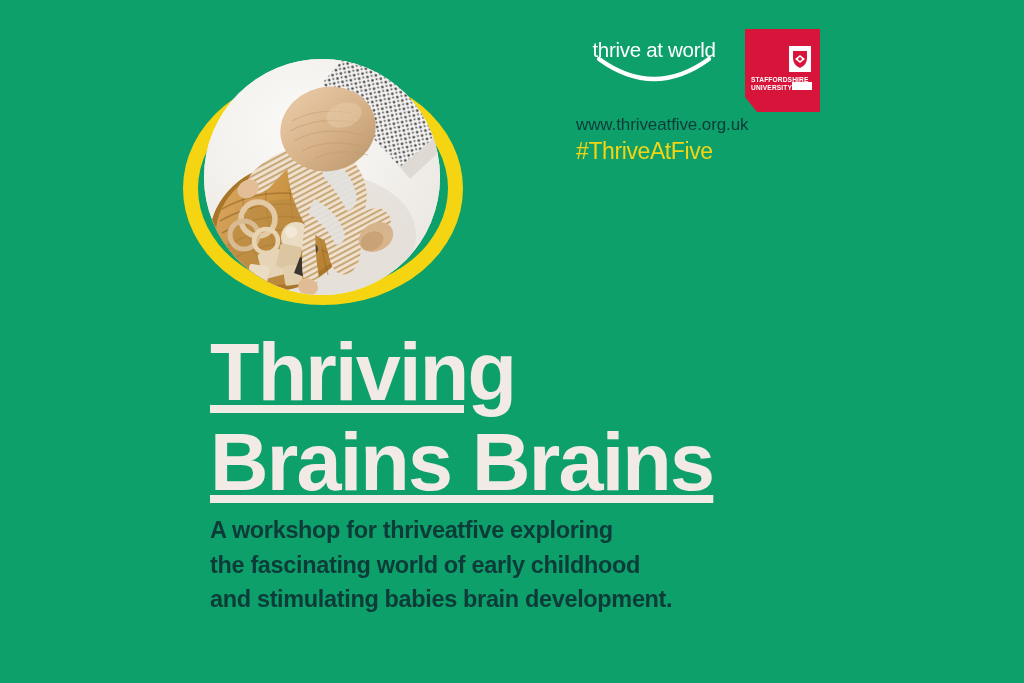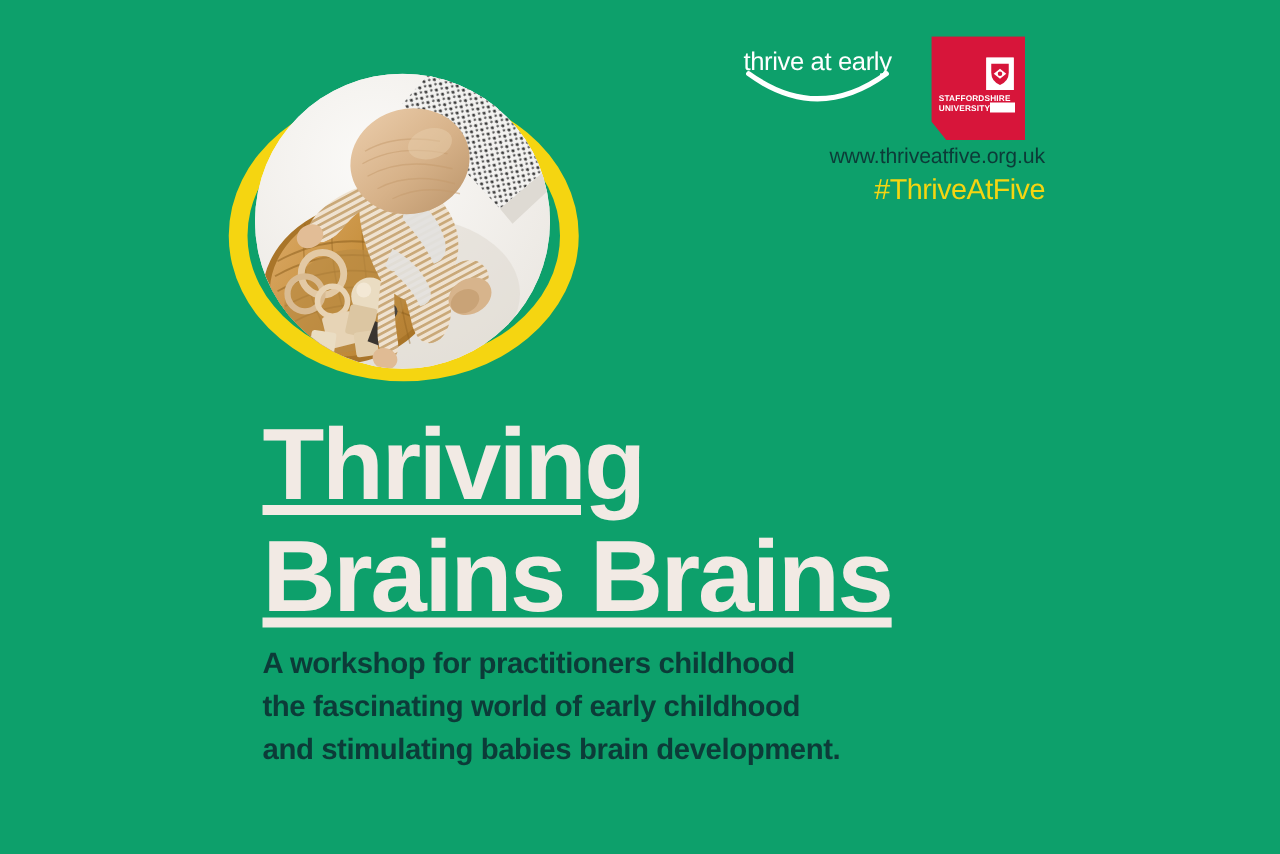--- a/index.html
+++ b/index.html
@@ -124,21 +124,21 @@
     height: 8px;
     background: #ffffff;
   }
 
   
   .url-block {
     position: absolute;
     left: 576px;
     top: 114px;
     width: 260px;
-    text-align: right;
+    text-align: left;
     z-index: 3;
   }
   .url-text {
     color: #0c3b38;
     font-size: 17px;
     font-weight: 400;
     letter-spacing: -0.1px;
     line-height: 22px;
     white-space: nowrap;
   }
@@ -301,21 +301,21 @@
         <path d="M86,72 Q114,56 154,64"></path>
         <path d="M90,82 Q118,66 158,76"></path>
         <path d="M98,92 Q124,78 160,88"></path>
         <path d="M110,100 Q134,88 164,96"></path>
       </g>
       <ellipse cx="140" cy="56" rx="18" ry="12" transform="rotate(-16 140 56)" fill="#e9d0b0" opacity="0.45"></ellipse>
     </svg>
   </div>
 
   <div class="wordmark">
-    <div class="wordmark-text">thrive at early</div>
+    <div class="wordmark-text">thrive at world</div>
     <svg class="wordmark-smile" viewBox="0 0 120 32">
       <path d="M5 4 Q60 44 115 4" fill="none" stroke="#ffffff" stroke-width="4.2" stroke-linecap="round"></path>
     </svg>
   </div>
 
   <div class="staffs-logo">
     <div class="staffs-shape"></div>
     <div class="staffs-crest">
       <svg viewBox="0 0 22 26">
         <rect x="0" y="0" width="22" height="26" fill="#ffffff"></rect>
@@ -335,18 +335,18 @@
     <div class="url-text">www.thriveatfive.org.uk</div>
     <div class="hashtag-text">#ThriveAtFive</div>
   </div>
 
   <div class="headline">
     <span class="headline-line">Thriving</span>
     <span class="headline-line">Brains Brains</span>
   </div>
 
   <div class="subtitle">
-    <span class="subtitle-line">A workshop for practitioners childhood</span>
+    <span class="subtitle-line">A workshop for thriveatfive exploring</span>
     <span class="subtitle-line">the fascinating world of early childhood</span>
     <span class="subtitle-line">and stimulating babies brain development.</span>
   </div>
 
 </div>
 
 </body></html>

